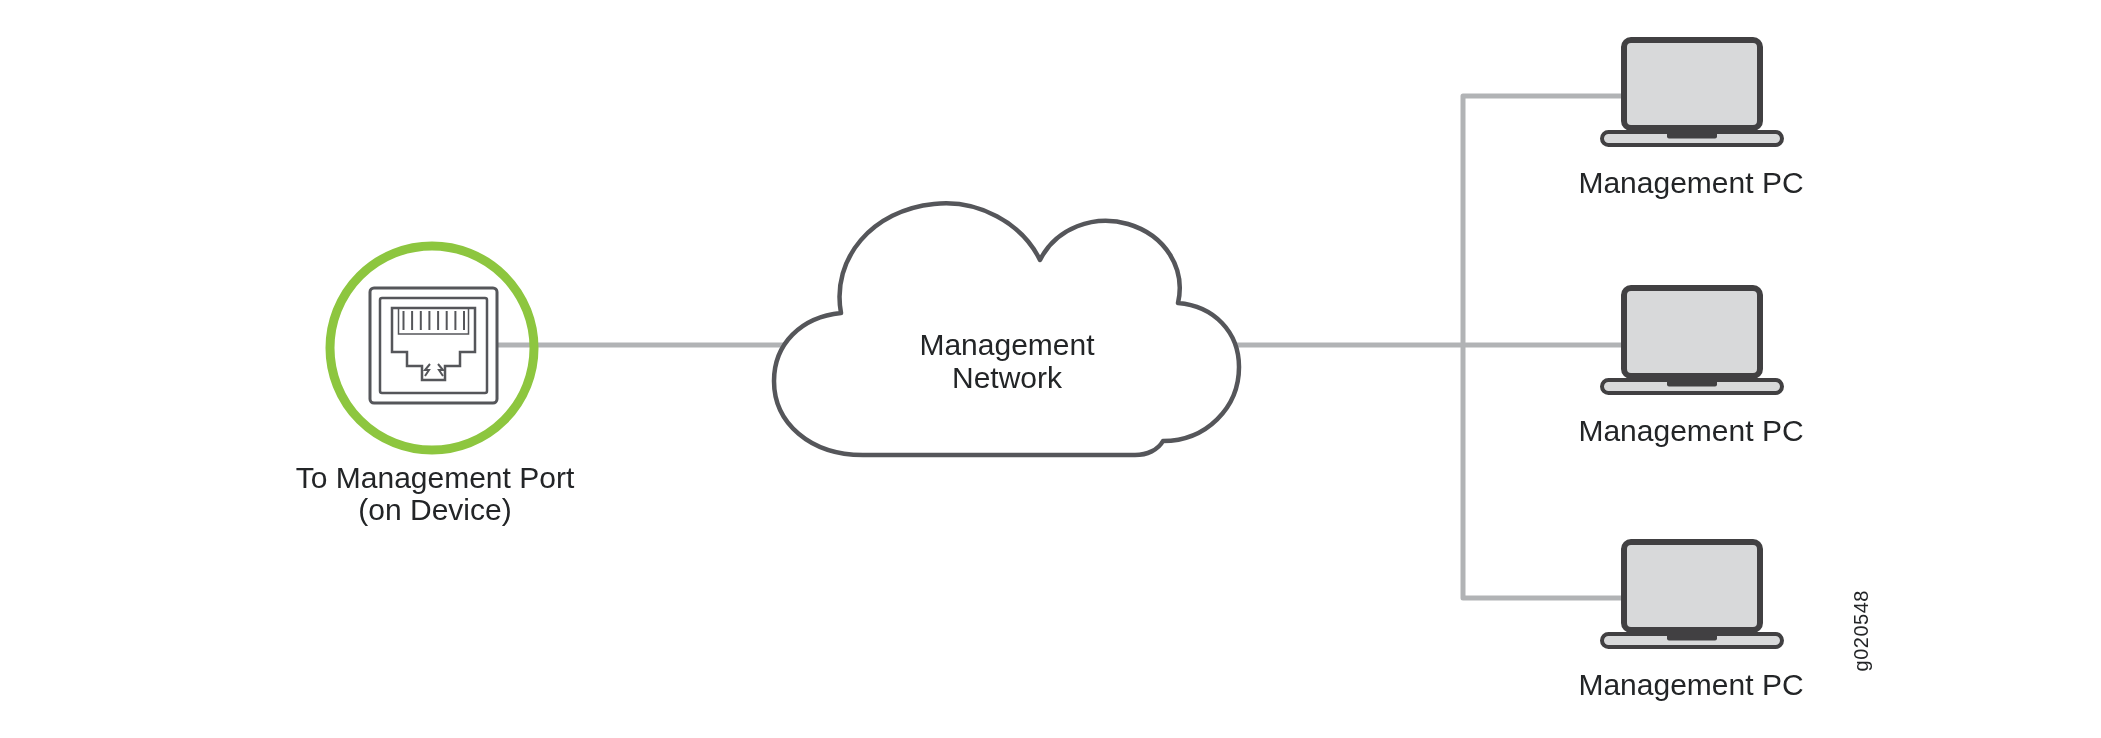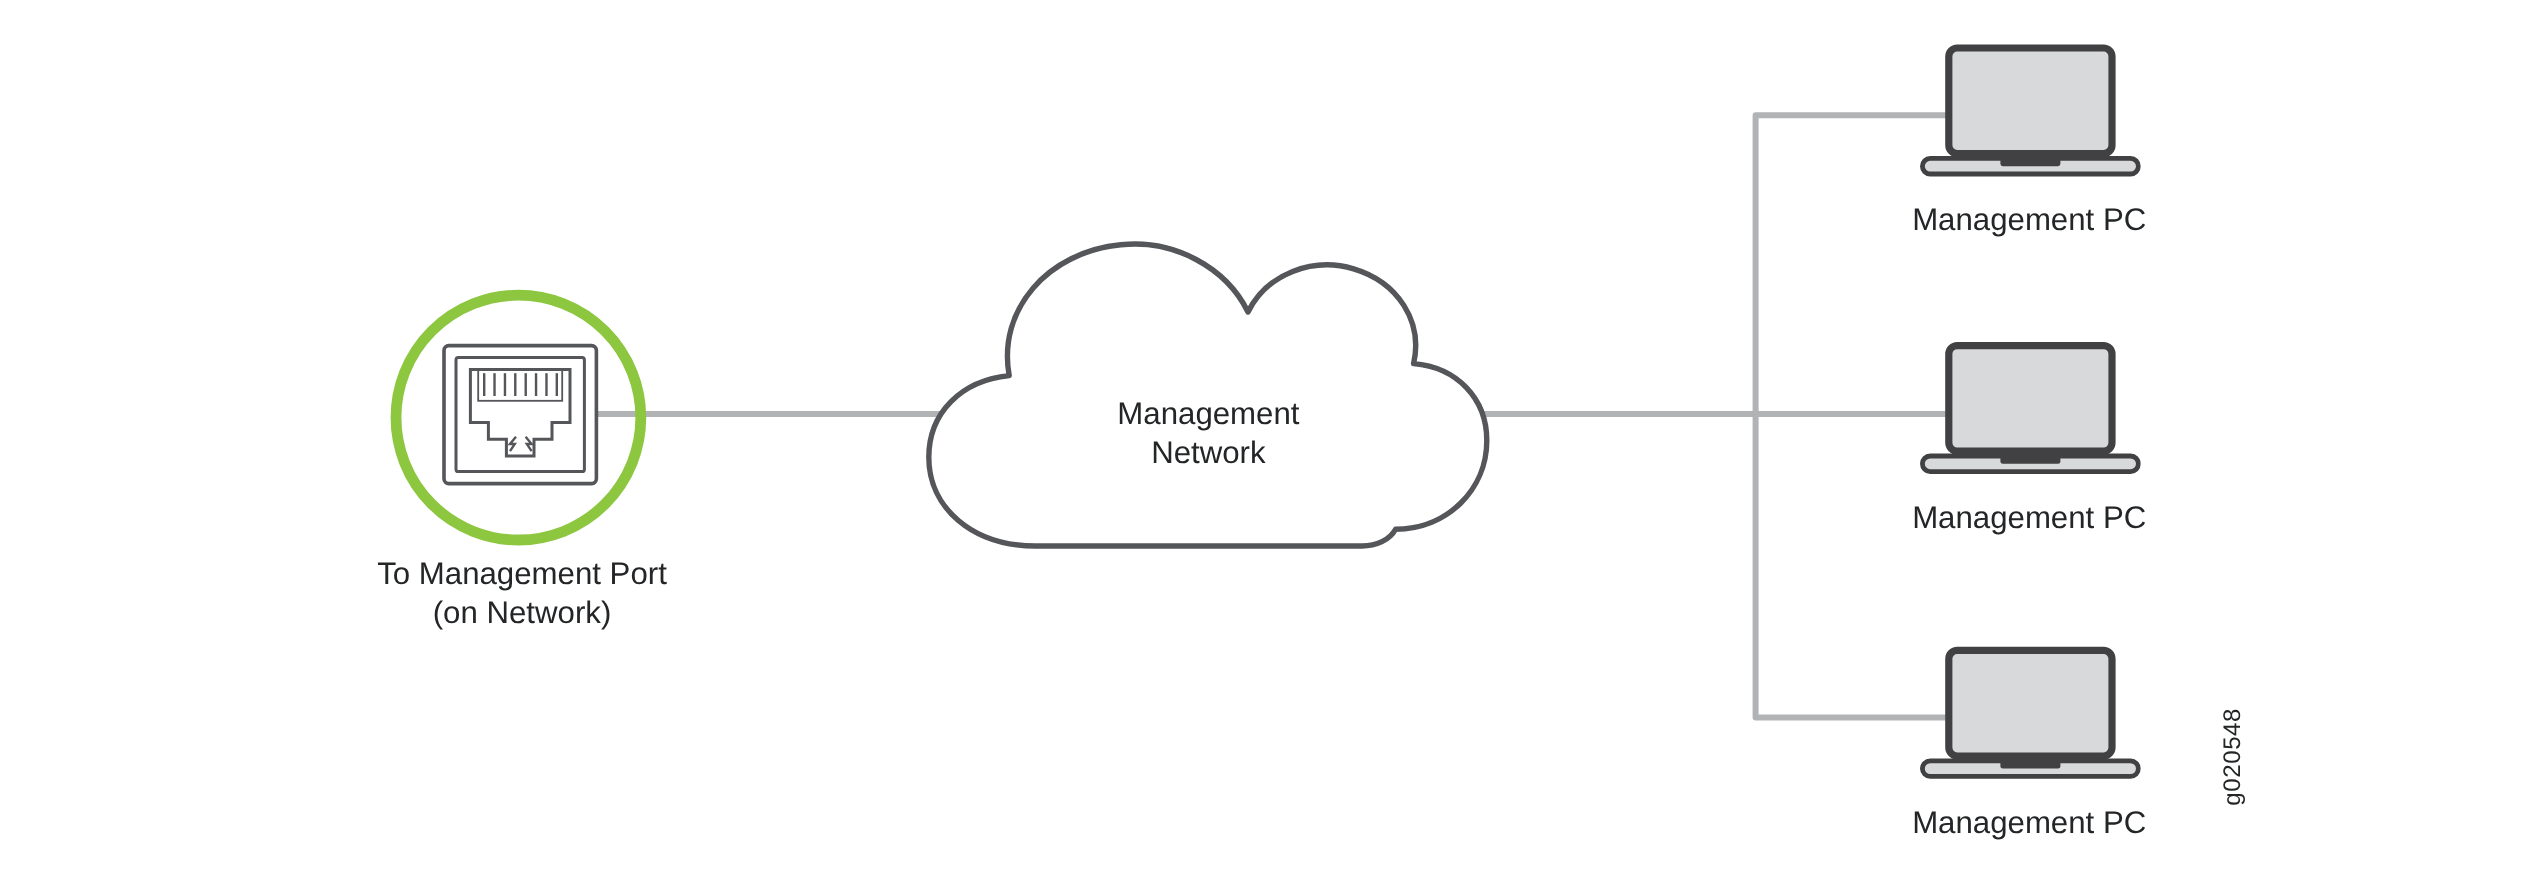--- a/index.html
+++ b/index.html
@@ -10,21 +10,21 @@
     background: #ffffff;
     font-family: "Liberation Sans", sans-serif;
     overflow: hidden;
   }
   .art { position: absolute; left: 0; top: 0; width: 2101px; height: 738px; }
   .label {
     position: absolute;
     transform: translateX(-50%);
     text-align: center;
     color: #232527;
-    font-size: 26px;
+    font-size: 30px;
     line-height: 32px;
     white-space: nowrap;
   }
   .cloud-label { line-height: 33px; text-align: center; }
   .figure-id {
     position: absolute;
     left: 1850px;
     top: 590px;
     writing-mode: vertical-rl;
     transform: rotate(180deg);
@@ -89,21 +89,21 @@
       </g>
     </g>
 
     <use href="#laptop" x="1600" y="36" width="184" height="112"></use>
     <use href="#laptop" x="1600" y="284" width="184" height="112"></use>
     <use href="#laptop" x="1600" y="538" width="184" height="112"></use>
   </svg>
 
   <div class="label" style="left:435px; top:462px;text-align:center;">
     <div>To Management Port</div>
-    <div>(on Network)</div>
+    <div>(on Device)</div>
   </div>
 
   <div class="label cloud-label" style="left:1007px; top:328px;">
     <div>Management</div>
     <div>Network</div>
   </div>
 
   <div class="label" style="left:1691px; top:167px;">Management PC</div>
 
   <div class="label" style="left:1691px; top:415px;">Management PC</div>

